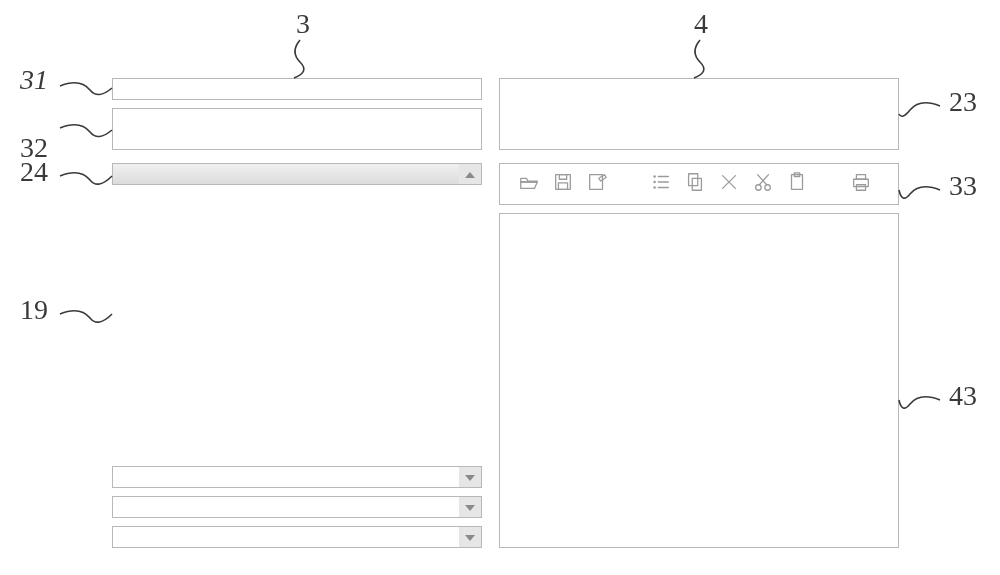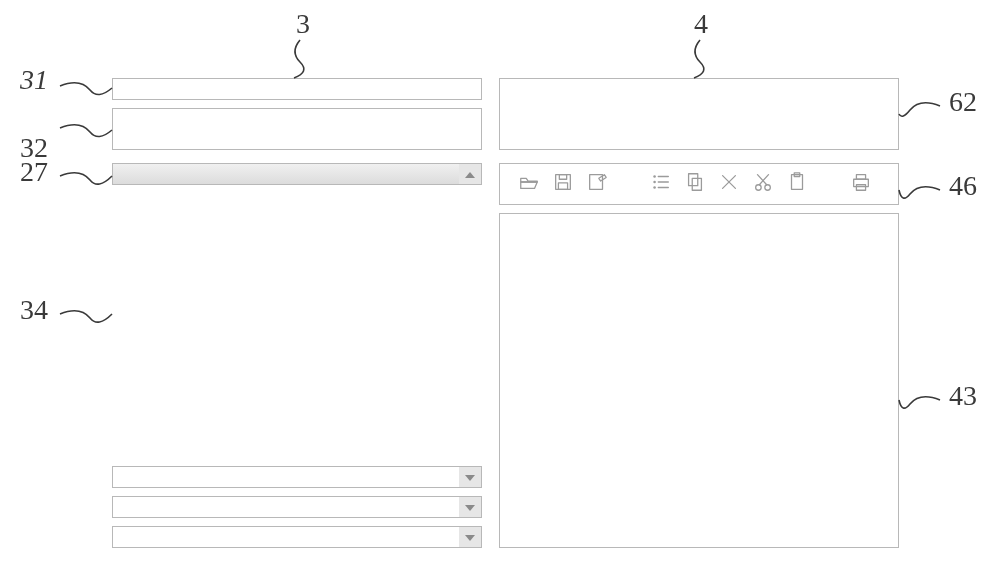--- a/index.html
+++ b/index.html
@@ -204,24 +204,24 @@
         </svg>
     </span>
   </div>
 
   <div class="box" style="left:499px; top:213px; width:400px; height:335px;"></div>
 
   <span class="lbl" style="left:296px; top:8px;">3</span>
   <span class="lbl" style="left:694px; top:8px;">4</span>
   <span class="lbl" style="left:20px;  top:64px;font-style:italic;">31</span>
   <span class="lbl" style="left:20px;  top:108px;margin-top:24px;">32</span>
-  <span class="lbl" style="left:20px;  top:156px;">27</span>
-  <span class="lbl" style="left:20px;  top:294px;">34</span>
-  <span class="lbl" style="left:949px; top:86px;">62</span>
-  <span class="lbl" style="left:949px; top:170px;">46</span>
+  <span class="lbl" style="left:20px;  top:156px;">24</span>
+  <span class="lbl" style="left:20px;  top:294px;">19</span>
+  <span class="lbl" style="left:949px; top:86px;">23</span>
+  <span class="lbl" style="left:949px; top:170px;">33</span>
   <span class="lbl" style="left:949px; top:380px;">43</span>
 
   <svg class="leads">
 
     <path d="M300 40 q -10 12 0 22 q 10 10 -6 16"></path>
 
     <path d="M700 40 q -10 12 0 22 q 10 10 -6 16"></path>
 
     <path d="M60 86 q 20 -8 30 4 q 8 10 22 -2"></path>
 

